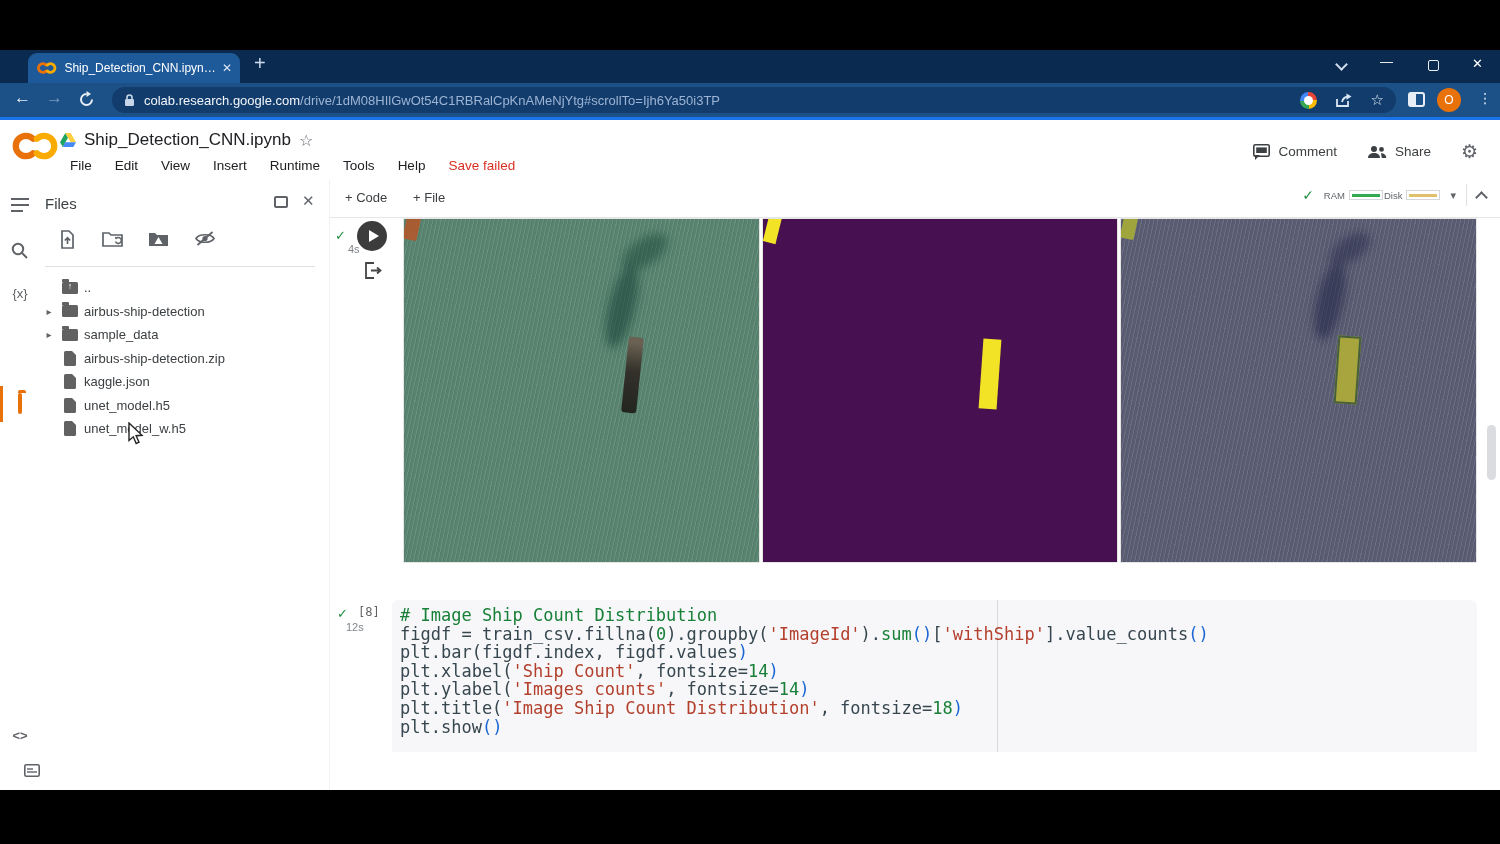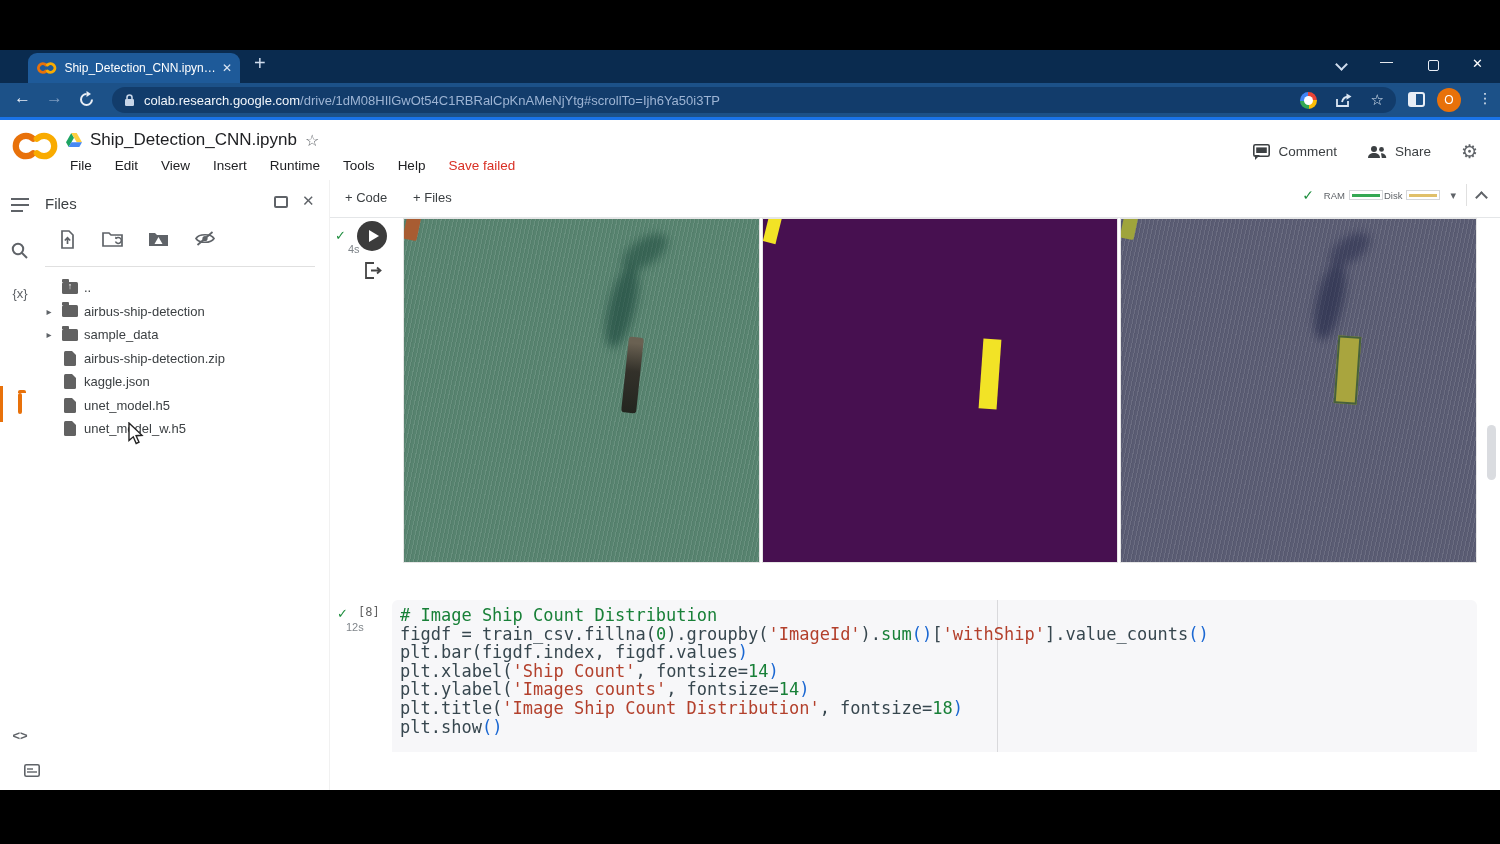--- a/index.html
+++ b/index.html
@@ -36,21 +36,21 @@
   .side-panel-ico::after { content:""; position:absolute; left:-1px; top:-1px; width:7px; height:13px; background:#e8eef6; }
   .avatar { position:absolute; left:1437px; top:5px; width:24px; height:24px; border-radius:50%; background:#e8710a; color:#fff; font-size:12px; display:flex; align-items:center; justify-content:center; }
   .kebab { position:absolute; left:1478px; top:7px; color:#e8eef6; font-size:14px; letter-spacing:0; }
   .blue-line { left:0; top:117px; width:1500px; height:3px; background:#1a73e8; }
 
   
   .app { left:0; top:120px; width:1500px; height:670px; background:#fff; }
 
   
   .colab-logo { position:absolute; left:10px; top:10px; }
-  .doc-title-row { position:absolute; left:66px; top:10px; display:flex; align-items:center; gap:8px; }
+  .doc-title-row { position:absolute; left:60px; top:10px; display:flex; align-items:center; gap:8px; }
   .doc-title { font-size:17px; color:#202124; }
   .star-outline { color:#5f6368; font-size:16px; }
   .menu-bar { position:absolute; left:70px; top:38px; display:flex; gap:23px; font-size:13.5px; color:#202124; }
   .menu-item { cursor:default; }
   .save-status { color:#d93025; }
   .hdr-right { position:absolute; right:22px; top:20px; display:flex; align-items:center; gap:30px; font-size:13.5px; color:#3c4043; }
   .hdr-btn { display:flex; align-items:center; gap:8px; }
   .gear { font-size:19px; color:#5f6368; }
 
   
@@ -220,21 +220,21 @@
         <circle cx="14.5" cy="4.4" r="2.4" fill="#3c4043"></circle>
         <path d="M14 8.3 c3 0.1 5.2 1.6 5.2 4.7 h-4.4" fill="#3c4043"></path>
       </svg>
       <span>Share</span>
     </span>
     <span class="gear">⚙</span>
   </div>
 
   <div class="nb-toolbar">
     <span class="addbtn" style="left:15px;">+ Code</span>
-    <span class="addbtn" style="left:83px;">+ Files</span>
+    <span class="addbtn" style="left:83px;">+ File</span>
     <div class="vm-right">
       <span class="check-green">✓</span>
       <span class="gauges">
         <span class="gaugerow">
             <span>RAM</span>
             <span class="gaugebox">
               <i class="ram-fill"></i>
             </span>
           </span>
         <span class="gaugerow">

